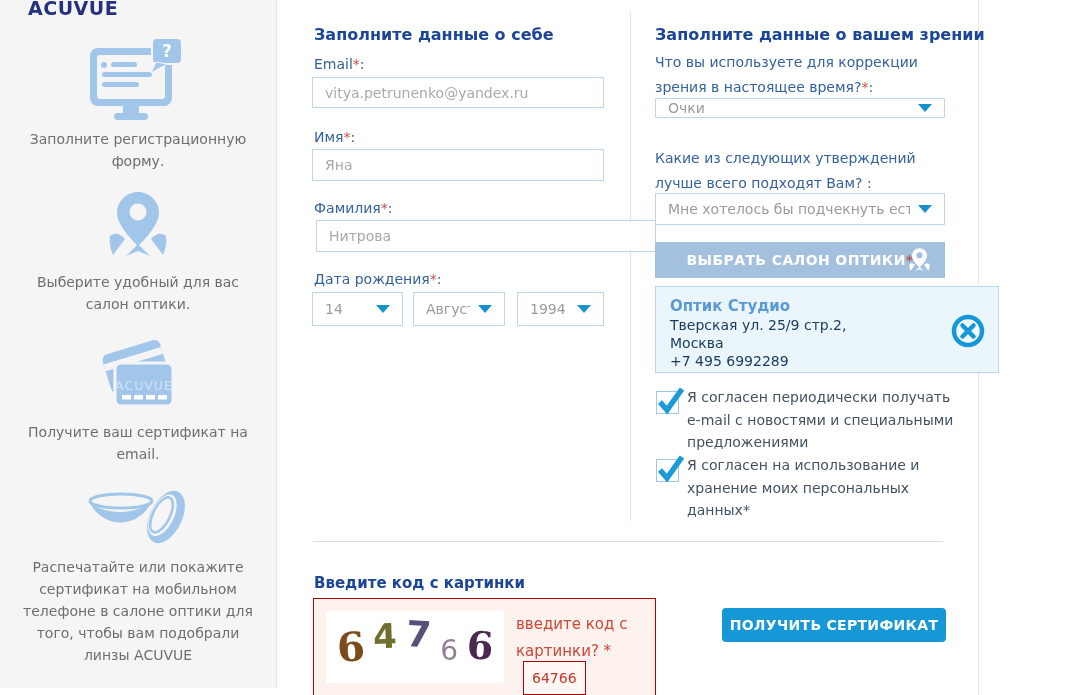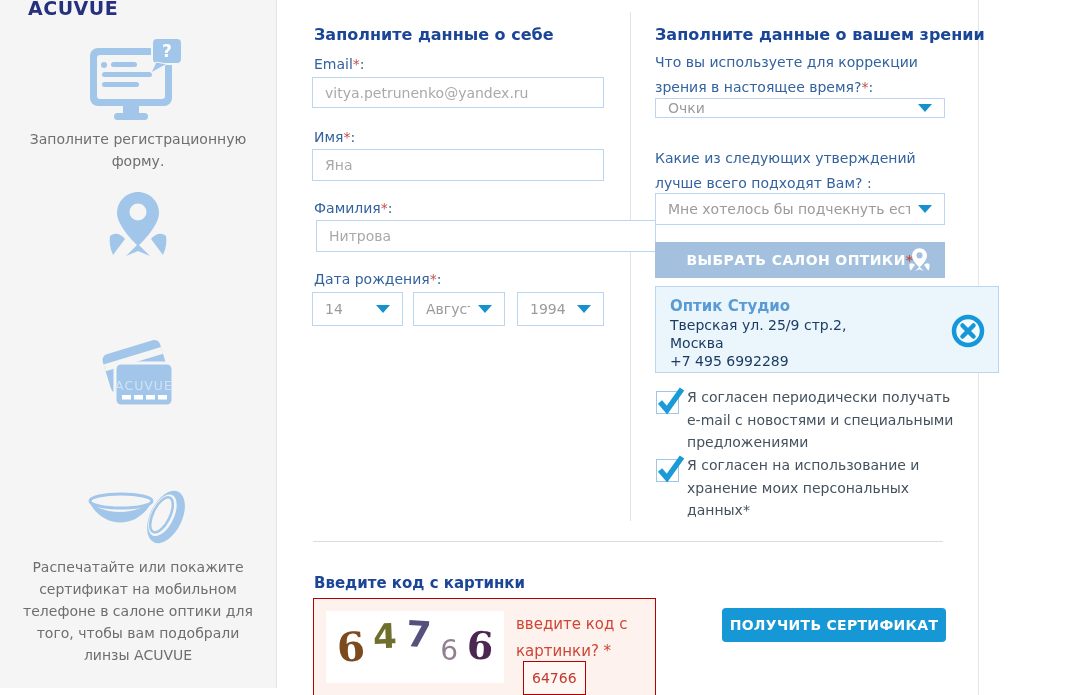--- a/index.html
+++ b/index.html
@@ -106,33 +106,35 @@
     </svg>
     <p class="step-text st1">Заполните регистрационную форму.</p>
 
     <svg class="step-icon si2" width="76" height="66" viewBox="0 0 76 66">
       <path class="icon-blue" d="M38,0 C49.6,0 59,9.4 59,21 C59,35 38,54 38,54 C38,54 17,35 17,21 C17,9.4 26.4,0 38,0 Z"></path>
       <circle cx="38" cy="20" r="8.5" fill="#f5f5f6"></circle>
       <path class="icon-blue" d="M10,44 C15,40 21,42 25,47 L13,63 C10,56 9,50 10,44 Z"></path>
       <path class="icon-blue" d="M66,44 C61,40 55,42 51,47 L63,63 C66,56 67,50 66,44 Z"></path>
       <path class="icon-blue" d="M26,64 L38,52 L50,64 L38,59 Z"></path>
     </svg>
+    <p class="step-text st2">Выберите удобный для вас салон оптики.</p>
 
     <svg class="step-icon si3" width="82" height="76" viewBox="0 0 82 76">
       <g transform="rotate(-17 36 32)">
         <rect class="icon-blue" x="8" y="14" width="60" height="40" rx="6"></rect>
         <rect x="8" y="23" width="60" height="7" fill="#f5f5f6"></rect>
       </g>
       <rect class="icon-blue" x="18" y="30" width="58" height="43" rx="6" stroke="#f5f5f6" stroke-width="3"></rect>
       <text x="47" y="57" font-size="12.5" fill="#cfe2f4" text-anchor="middle" letter-spacing="1" font-family="DejaVu Sans, sans-serif">ACUVUE</text>
       <rect x="25" y="62" width="9" height="4.5" fill="#fff"></rect>
       <rect x="37" y="62" width="9" height="4.5" fill="#fff"></rect>
       <rect x="49" y="62" width="9" height="4.5" fill="#fff"></rect>
       <rect x="61" y="62" width="9" height="4.5" fill="#fff"></rect>
     </svg>
+    <p class="step-text st3">Получите ваш сертификат на email.</p>
 
     <svg class="step-icon si4" width="100" height="62" viewBox="0 0 100 62">
       <ellipse cx="33" cy="15" rx="31" ry="7" fill="none" stroke="#a2c6e9" stroke-width="3"></ellipse>
       <path class="icon-blue" d="M1,15 C14,44 52,44 65,13 C51,30 15,30 1,15 Z"></path>
       <g transform="rotate(26 78 31)">
         <ellipse class="icon-blue" cx="78" cy="31" rx="16" ry="28"></ellipse>
         <ellipse cx="74" cy="31" rx="11.5" ry="22.5" fill="#f5f5f6"></ellipse>
         <ellipse cx="73" cy="31" rx="8.5" ry="19" fill="none" stroke="#a2c6e9" stroke-width="2.5"></ellipse>
       </g>
     </svg>

